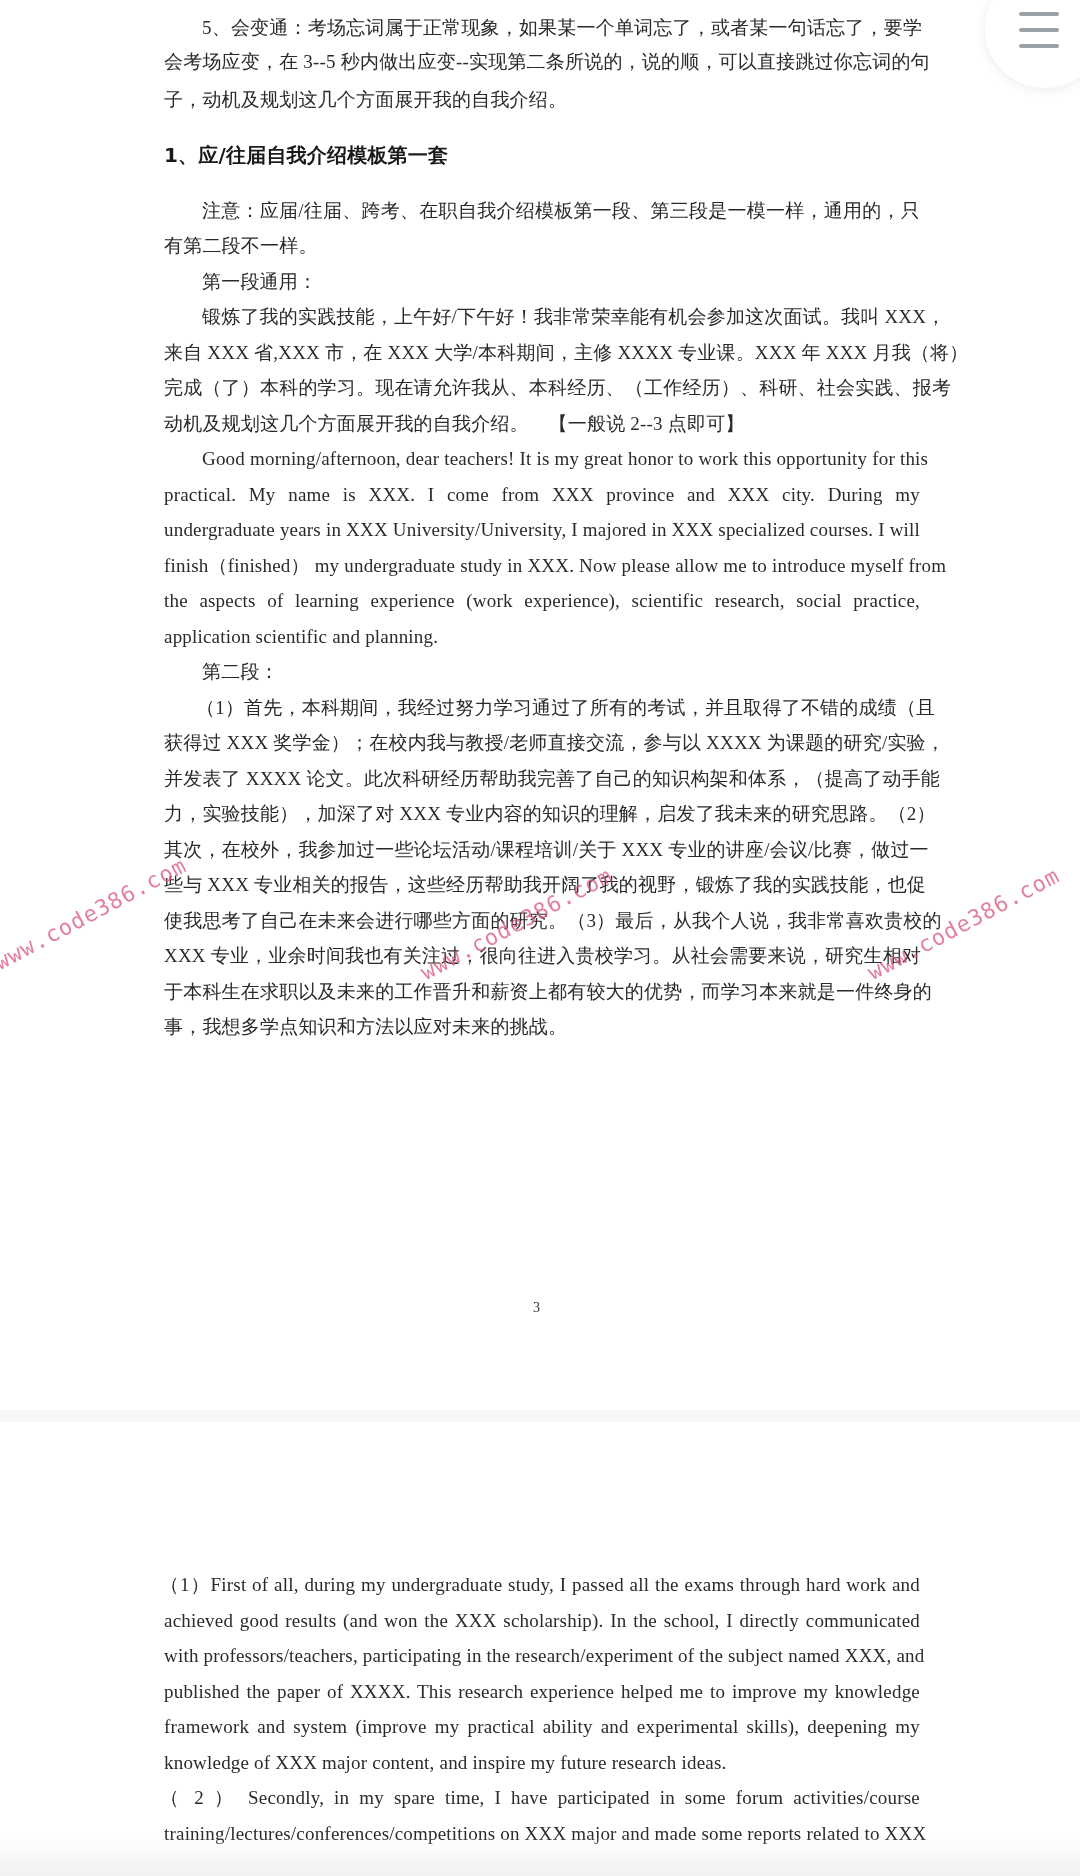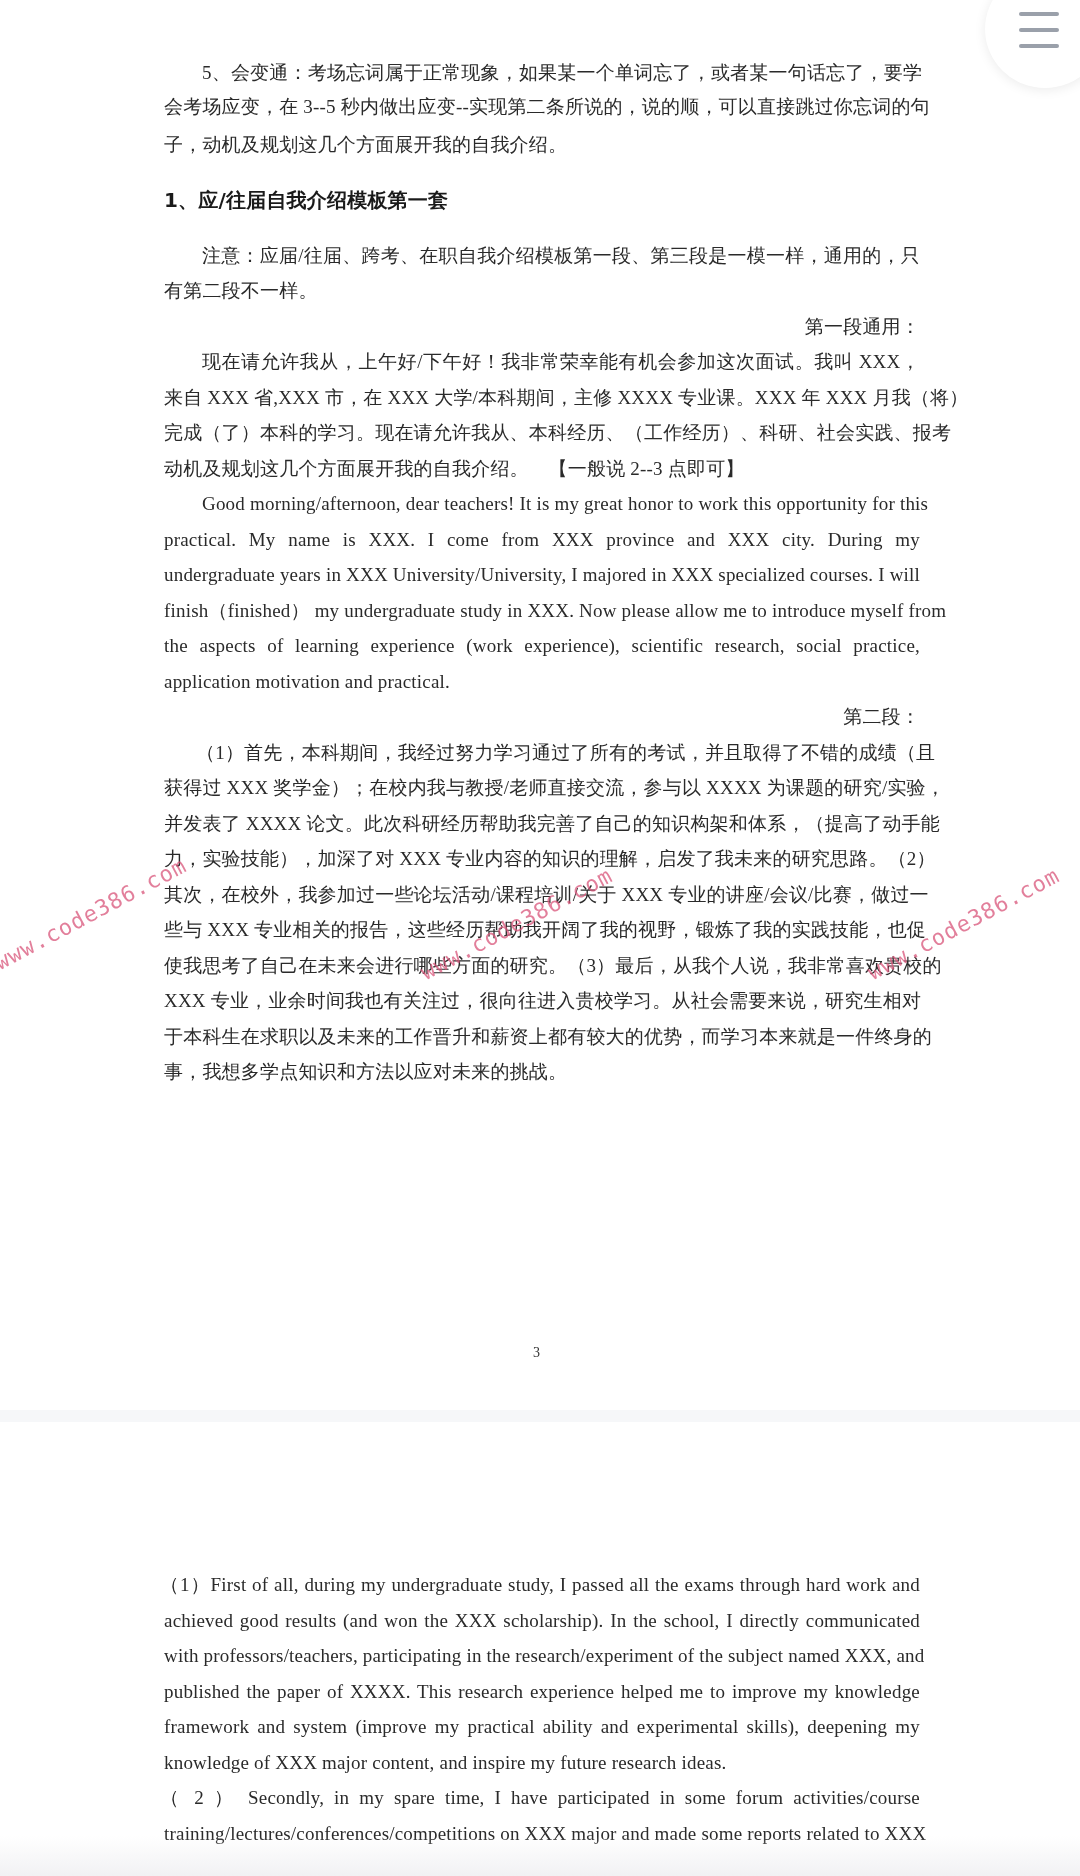--- a/index.html
+++ b/index.html
@@ -14,21 +14,21 @@
     overflow: hidden;
     font-family: "Liberation Serif", "DejaVu Serif", serif;
     color: #2a2a2a;
   }
   .page {
     position: absolute;
     left: 0;
     width: 1080px;
     background: #ffffff;
   }
-  .page-1 { top: 0; height: 1410px; margin-top: 45px; }
+  .page-1 { top: 0; height: 1410px; }
   .page-gap {
     position: absolute;
     left: 0;
     top: 1410px;
     width: 1080px;
     height: 12px;
     background: #f6f7f9;
   }
   .page-2 { top: 1422px; height: 454px; }
 
@@ -38,21 +38,21 @@
     width: 756px;
     font-size: 19px;
     line-height: 24px;
     white-space: nowrap;
     letter-spacing: 0.2px;
   }
   .justify {
     text-align: justify;
     text-align-last: justify;
   }
-  .indent { left: 202px; width: 718px; text-align: right; }
+  .indent { left: 202px; width: 718px; }
   .heading {
     font-family: "DejaVu Sans", "Liberation Sans", sans-serif;
     font-weight: bold;
     font-size: 20px;
     color: #1a1a1a;
   }
   .page-number {
     position: absolute;
     left: 533px;
     top: 1300px;
@@ -111,31 +111,31 @@
   <div class="line justify" style="top:50px">会考场应变，在 3--5 秒内做出应变--实现第二条所说的，说的顺，可以直接跳过你忘词的句</div>
   <div class="line" style="top:88px">子，动机及规划这几个方面展开我的自我介绍。</div>
 
   <div class="line heading" style="top:143px">1、应/往届自我介绍模板第一套</div>
 
   <div class="line indent justify" style="top:199px">注意：应届/往届、跨考、在职自我介绍模板第一段、第三段是一模一样，通用的，只</div>
   <div class="line" style="top:234px">有第二段不一样。</div>
 
   <div class="line indent" style="top:270px">第一段通用：</div>
 
-  <div class="line indent justify" style="top:305px">现在请允许我从，上午好/下午好！我非常荣幸能有机会参加这次面试。我叫 XXX，</div>
+  <div class="line indent justify" style="top:305px">锻炼了我的实践技能，上午好/下午好！我非常荣幸能有机会参加这次面试。我叫 XXX，</div>
   <div class="line justify" style="top:341px">来自 XXX 省,XXX 市，在 XXX 大学/本科期间，主修 XXXX 专业课。XXX 年 XXX 月我（将）</div>
   <div class="line justify" style="top:376px">完成（了）本科的学习。现在请允许我从、本科经历、（工作经历）、科研、社会实践、报考</div>
   <div class="line" style="top:412px; white-space:pre">动机及规划这几个方面展开我的自我介绍。    【一般说 2--3 点即可】</div>
 
   <div class="line indent justify" style="top:447px">Good morning/afternoon, dear teachers! It is my great honor to work this opportunity for this</div>
   <div class="line justify" style="top:483px">practical. My name is XXX. I come from XXX province and XXX city. During my</div>
   <div class="line justify" style="top:518px">undergraduate years in XXX University/University, I majored in XXX specialized courses. I will</div>
   <div class="line justify" style="top:554px">finish（finished） my undergraduate study in XXX. Now please allow me to introduce myself from</div>
   <div class="line justify" style="top:589px">the aspects of learning experience (work experience), scientific research, social practice,</div>
-  <div class="line" style="top:625px">application motivation and practical.</div>
+  <div class="line" style="top:625px">application scientific and planning.</div>
 
   <div class="line indent" style="top:660px">第二段：</div>
 
   <div class="line indent justify" style="top:696px; left:196px; width:724px">（1）首先，本科期间，我经过努力学习通过了所有的考试，并且取得了不错的成绩（且</div>
   <div class="line justify" style="top:731px">获得过 XXX 奖学金）；在校内我与教授/老师直接交流，参与以 XXXX 为课题的研究/实验，</div>
   <div class="line justify" style="top:767px">并发表了 XXXX 论文。此次科研经历帮助我完善了自己的知识构架和体系，（提高了动手能</div>
   <div class="line justify" style="top:802px">力，实验技能），加深了对 XXX 专业内容的知识的理解，启发了我未来的研究思路。（2）</div>
   <div class="line justify" style="top:838px">其次，在校外，我参加过一些论坛活动/课程培训/关于 XXX 专业的讲座/会议/比赛，做过一</div>
   <div class="line justify" style="top:873px">些与 XXX 专业相关的报告，这些经历帮助我开阔了我的视野，锻炼了我的实践技能，也促</div>
   <div class="line justify" style="top:909px">使我思考了自己在未来会进行哪些方面的研究。（3）最后，从我个人说，我非常喜欢贵校的</div>

